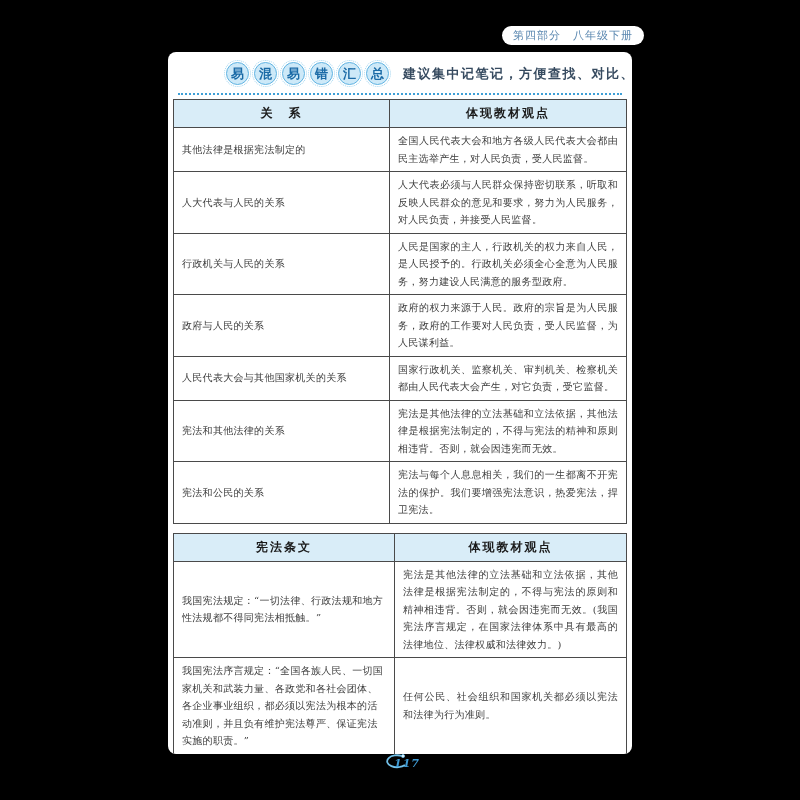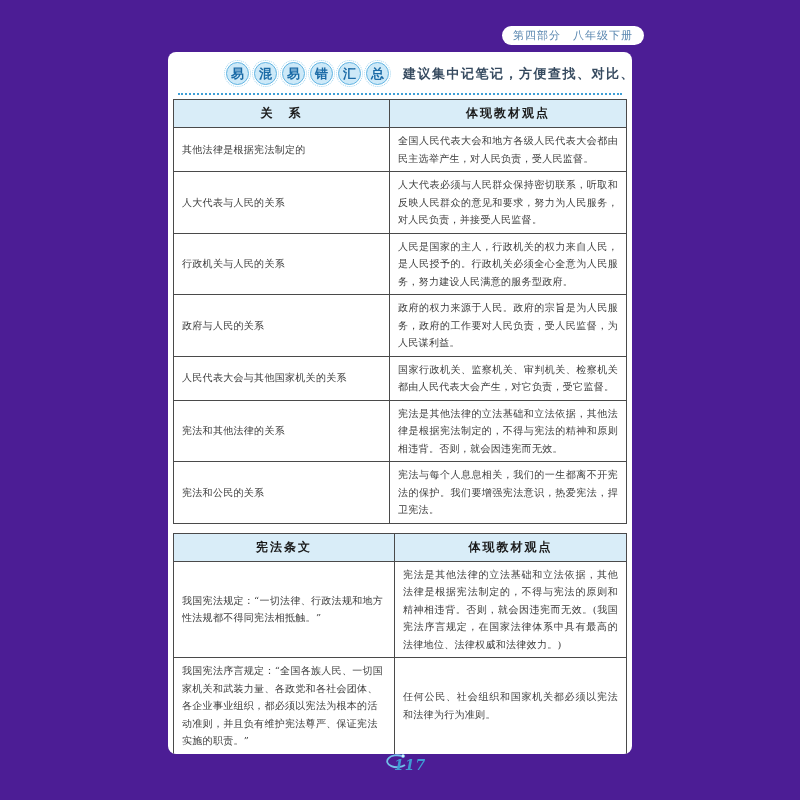--- a/index.html
+++ b/index.html
@@ -1,18 +1,18 @@
 <!DOCTYPE html>
 <html lang="zh"><head>
 <meta charset="utf-8">
 <style>
   html,body{margin:0;padding:0;}
   .canvas{
     position:relative;width:800px;height:800px;overflow:hidden;
-    background:#4c1d95;
+    background:#000000;
     font-family:"DejaVu Serif",serif;
   }
   .section-badge{
     position:absolute;top:26px;left:502px;width:142px;height:19px;
     background:#ffffff;border-radius:10px;
     font-family:"Liberation Sans",sans-serif;font-size:11px;line-height:19px;
     text-align:center;color:#5a87b0;letter-spacing:1px;
   }
   .sheet{
     position:absolute;left:168px;top:52px;width:464px;height:702px;
@@ -52,21 +52,21 @@
   .tbl col.c1{width:216px;}
   .tbl.t2 col.c1{width:221px;}
   td.pt{text-align:justify;}
   .footer{
     position:absolute;left:0;right:0;top:754px;
     display:flex;justify-content:center;
   }
   .footer-inner{position:relative;width:36px;height:18px;}
   .footer-inner svg{position:absolute;left:0;top:0;}
   .pnum{
-    position:absolute;left:12px;top:3px;font-size:14px;font-style:italic;
+    position:absolute;left:12px;top:3px;font-size:11px;font-style:italic;
     font-weight:bold;color:#3f9bd4;letter-spacing:1px;
   }
 </style>
 </head>
 <body>
 
 <div class="canvas">
 
   <div class="section-badge">第四部分　八年级下册</div>
 

